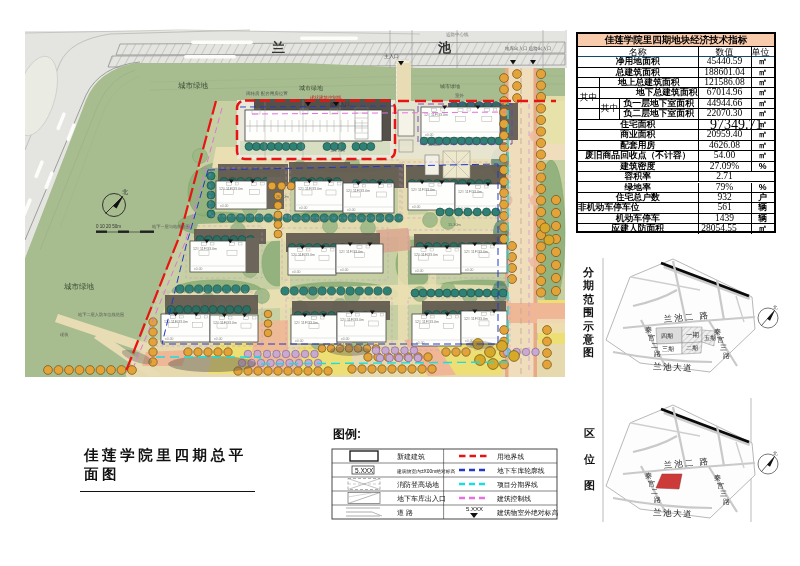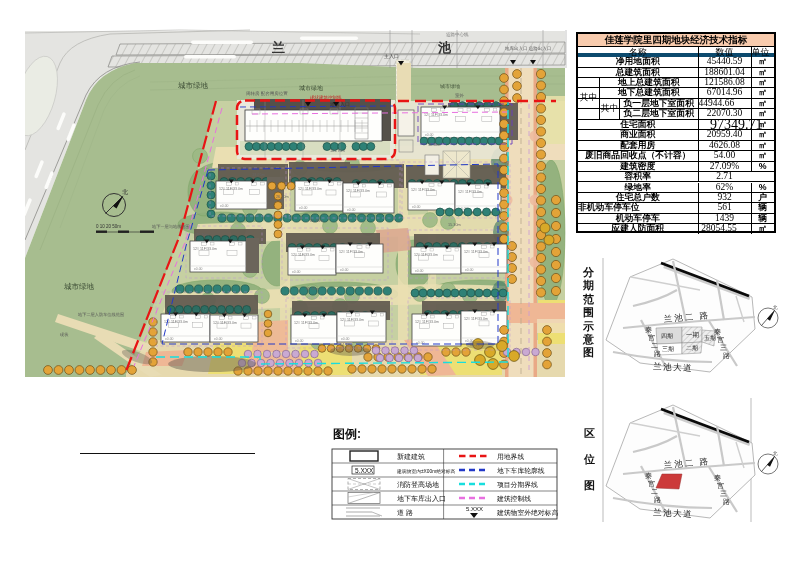--- a/index.html
+++ b/index.html
@@ -1133,48 +1133,48 @@
       <g>
         <circle cx="768" cy="318" r="10" fill="none" stroke="#555" stroke-width="0.8"></circle>
         <line x1="761.5" y1="325.5" x2="774.5" y2="310.5" stroke="#333" stroke-width="0.8"></line>
         <polygon points="775,310 767,318.8 770,320.8" fill="#111"></polygon>
         <text x="773" y="309" font-size="4.5" fill="#333">北</text>
       </g>
     </g>
 </svg>
 <div style="position:absolute;left:576.0px;top:32.0px;width:200.0px;height:200.7px;border:2px solid #000;box-sizing:border-box;background:#fff;font-family:'Liberation Sans',sans-serif;">
     <div style="position:absolute;left:0;top:0;width:100%;height:12.5px;background:#F8CBAD;border-bottom:1px solid #000;box-sizing:border-box;text-align:center;font-size:9.5px;font-weight:bold;line-height:11.5px;">佳莲学院里四期地块经济技术指标</div>
-    <div style="position:absolute;left:0;top:12.5px;width:100%;height:10.6px;border-bottom:4px solid #0c4a6e;box-sizing:border-box;font-size:9px;padding-left:27px;">
+    <div style="position:absolute;left:0;top:12.5px;width:100%;height:10.6px;border-bottom:1px solid #0c4a6e;box-sizing:border-box;font-size:9px;padding-left:27px;">
       <span style="position:absolute;left:0;width:119.5px;text-align:center;line-height:10.6px;">名称</span>
       <span style="position:absolute;left:119.5px;width:53.0px;text-align:center;line-height:10.6px;border-left:1px solid #000;box-sizing:border-box;">数值</span>
       <span style="position:absolute;left:172.5px;right:0;text-align:left;line-height:10.6px;border-left:1px solid #000;box-sizing:border-box;">单位</span>
     </div>
     <div style="position:absolute;left:0;top:23.10px;width:100%;height:10.45px;border-bottom:1px solid #000;box-sizing:border-box;font-size:8.8px;">
       <span style="position:absolute;left:0px;width:119.5px;text-align:center;line-height:9.45px;white-space:nowrap;overflow:hidden;font-weight:bold;">净用地面积</span>
       <span style="position:absolute;left:119.5px;width:53.0px;text-align:center;line-height:9.45px;border-left:1px solid #000;box-sizing:border-box;font-family:'Liberation Serif',serif;font-size:9.5px;">45440.59</span>
       <span style="position:absolute;left:172.5px;right:0;text-align:center;line-height:9.45px;border-left:1px solid #000;box-sizing:border-box;font-weight:bold;">㎡</span>
     </div>
     <div style="position:absolute;left:0;top:33.55px;width:100%;height:10.45px;border-bottom:1px solid #000;box-sizing:border-box;font-size:8.8px;">
       <span style="position:absolute;left:0px;width:119.5px;text-align:center;line-height:9.45px;white-space:nowrap;overflow:hidden;font-weight:bold;">总建筑面积</span>
       <span style="position:absolute;left:119.5px;width:53.0px;text-align:center;line-height:9.45px;border-left:1px solid #000;box-sizing:border-box;font-family:'Liberation Serif',serif;font-size:9.5px;">188601.04</span>
       <span style="position:absolute;left:172.5px;right:0;text-align:center;line-height:9.45px;border-left:1px solid #000;box-sizing:border-box;font-weight:bold;">㎡</span>
     </div>
     <div style="position:absolute;left:0;top:44.00px;width:100%;height:10.45px;border-bottom:1px solid #000;box-sizing:border-box;font-size:8.8px;">
       <span style="position:absolute;left:21.0px;width:98.5px;text-align:center;line-height:9.45px;border-left:1px solid #000;box-sizing:border-box;white-space:nowrap;overflow:hidden;font-weight:bold;">地上总建筑面积</span>
       <span style="position:absolute;left:119.5px;width:53.0px;text-align:center;line-height:9.45px;border-left:1px solid #000;box-sizing:border-box;font-family:'Liberation Serif',serif;font-size:9.5px;">121586.08</span>
       <span style="position:absolute;left:172.5px;right:0;text-align:center;line-height:9.45px;border-left:1px solid #000;box-sizing:border-box;font-weight:bold;">㎡</span>
     </div>
     <div style="position:absolute;left:0;top:54.45px;width:100%;height:10.45px;border-bottom:1px solid #000;box-sizing:border-box;font-size:8.8px;">
-      <span style="position:absolute;left:21.0px;width:98.5px;text-align:center;line-height:9.45px;border-left:1px solid #000;box-sizing:border-box;white-space:nowrap;overflow:hidden;font-weight:bold;">地下总建筑面积</span>
+      <span style="position:absolute;left:21.0px;width:98.5px;text-align:right;line-height:9.45px;border-left:1px solid #000;box-sizing:border-box;white-space:nowrap;overflow:hidden;font-weight:bold;">地下总建筑面积</span>
       <span style="position:absolute;left:119.5px;width:53.0px;text-align:center;line-height:9.45px;border-left:1px solid #000;box-sizing:border-box;font-family:'Liberation Serif',serif;font-size:9.5px;">67014.96</span>
       <span style="position:absolute;left:172.5px;right:0;text-align:center;line-height:9.45px;border-left:1px solid #000;box-sizing:border-box;font-weight:bold;">㎡</span>
     </div>
     <div style="position:absolute;left:0;top:64.90px;width:100%;height:10.45px;border-bottom:1px solid #000;box-sizing:border-box;font-size:8.8px;">
       <span style="position:absolute;left:41.0px;width:78.5px;text-align:center;line-height:9.45px;border-left:1px solid #000;box-sizing:border-box;white-space:nowrap;overflow:hidden;font-weight:bold;">负一层地下室面积</span>
-      <span style="position:absolute;left:119.5px;width:31px;text-align:center;line-height:9.45px;border-left:1px solid #000;box-sizing:border-box;font-family:'Liberation Serif',serif;font-size:9.5px;">44944.66</span>
+      <span style="position:absolute;left:119.5px;width:53.0px;text-align:center;line-height:9.45px;border-left:1px solid #000;box-sizing:border-box;font-family:'Liberation Serif',serif;font-size:9.5px;">44944.66</span>
       <span style="position:absolute;left:172.5px;right:0;text-align:center;line-height:9.45px;border-left:1px solid #000;box-sizing:border-box;font-weight:bold;">㎡</span>
     </div>
     <div style="position:absolute;left:0;top:75.35px;width:100%;height:10.45px;border-bottom:1px solid #000;box-sizing:border-box;font-size:8.8px;">
       <span style="position:absolute;left:41.0px;width:78.5px;text-align:center;line-height:9.45px;border-left:1px solid #000;box-sizing:border-box;white-space:nowrap;overflow:hidden;font-weight:bold;">负二层地下室面积</span>
       <span style="position:absolute;left:119.5px;width:53.0px;text-align:center;line-height:9.45px;border-left:1px solid #000;box-sizing:border-box;font-family:'Liberation Serif',serif;font-size:9.5px;">22070.30</span>
       <span style="position:absolute;left:172.5px;right:0;text-align:center;line-height:9.45px;border-left:1px solid #000;box-sizing:border-box;font-weight:bold;">㎡</span>
     </div>
     <div style="position:absolute;left:0;top:85.80px;width:100%;height:10.45px;border-bottom:1px solid #000;box-sizing:border-box;font-size:8.8px;">
       <span style="position:absolute;left:0px;width:119.5px;text-align:center;line-height:9.45px;white-space:nowrap;overflow:hidden;font-weight:bold;">住宅面积</span>
       <span style="position:absolute;left:119.5px;width:65px;text-align:right;line-height:9.45px;border-left:1px solid #000;box-sizing:border-box;font-family:'Liberation Serif',serif;font-size:14px;">97349.71</span>
@@ -1200,21 +1200,21 @@
       <span style="position:absolute;left:119.5px;width:53.0px;text-align:center;line-height:9.45px;border-left:1px solid #000;box-sizing:border-box;font-family:'Liberation Serif',serif;font-size:9.5px;">27.09%</span>
       <span style="position:absolute;left:172.5px;right:0;text-align:center;line-height:9.45px;border-left:1px solid #000;box-sizing:border-box;font-weight:bold;">%</span>
     </div>
     <div style="position:absolute;left:0;top:138.05px;width:100%;height:10.45px;border-bottom:1px solid #000;box-sizing:border-box;font-size:8.8px;">
       <span style="position:absolute;left:0px;width:119.5px;text-align:center;line-height:9.45px;white-space:nowrap;overflow:hidden;font-weight:bold;">容积率</span>
       <span style="position:absolute;left:119.5px;width:53.0px;text-align:center;line-height:9.45px;border-left:1px solid #000;box-sizing:border-box;font-family:'Liberation Serif',serif;font-size:9.5px;">2.71</span>
       <span style="position:absolute;left:172.5px;right:0;text-align:center;line-height:9.45px;border-left:1px solid #000;box-sizing:border-box;font-weight:bold;"></span>
     </div>
     <div style="position:absolute;left:0;top:148.50px;width:100%;height:10.45px;border-bottom:1px solid #000;box-sizing:border-box;font-size:8.8px;">
       <span style="position:absolute;left:0px;width:119.5px;text-align:center;line-height:9.45px;white-space:nowrap;overflow:hidden;font-weight:bold;">绿地率</span>
-      <span style="position:absolute;left:119.5px;width:53.0px;text-align:center;line-height:9.45px;border-left:1px solid #000;box-sizing:border-box;font-family:'Liberation Serif',serif;font-size:9.5px;">62%</span>
+      <span style="position:absolute;left:119.5px;width:53.0px;text-align:center;line-height:9.45px;border-left:1px solid #000;box-sizing:border-box;font-family:'Liberation Serif',serif;font-size:9.5px;">79%</span>
       <span style="position:absolute;left:172.5px;right:0;text-align:center;line-height:9.45px;border-left:1px solid #000;box-sizing:border-box;font-weight:bold;">%</span>
     </div>
     <div style="position:absolute;left:0;top:158.95px;width:100%;height:10.45px;border-bottom:1px solid #000;box-sizing:border-box;font-size:8.8px;">
       <span style="position:absolute;left:0px;width:119.5px;text-align:center;line-height:9.45px;white-space:nowrap;overflow:hidden;font-weight:bold;">住宅总户数</span>
       <span style="position:absolute;left:119.5px;width:53.0px;text-align:center;line-height:9.45px;border-left:1px solid #000;box-sizing:border-box;font-family:'Liberation Serif',serif;font-size:9.5px;">932</span>
       <span style="position:absolute;left:172.5px;right:0;text-align:center;line-height:9.45px;border-left:1px solid #000;box-sizing:border-box;font-weight:bold;">户</span>
     </div>
     <div style="position:absolute;left:0;top:169.40px;width:100%;height:10.45px;border-bottom:1px solid #000;box-sizing:border-box;font-size:8.8px;">
       <span style="position:absolute;left:0px;width:119.5px;text-align:left;line-height:9.45px;white-space:nowrap;overflow:hidden;font-weight:bold;">非机动车停车位</span>
       <span style="position:absolute;left:119.5px;width:53.0px;text-align:center;line-height:9.45px;border-left:1px solid #000;box-sizing:border-box;font-family:'Liberation Serif',serif;font-size:9.5px;">561</span>
@@ -1227,13 +1227,14 @@
     </div>
     <div style="position:absolute;left:0;top:190.30px;width:100%;height:10.45px;box-sizing:border-box;font-size:8.8px;">
       <span style="position:absolute;left:0px;width:119.5px;text-align:center;line-height:9.45px;white-space:nowrap;overflow:hidden;font-weight:bold;">应建人防面积</span>
       <span style="position:absolute;left:119.5px;width:42px;text-align:center;line-height:9.45px;border-left:1px solid #000;box-sizing:border-box;font-family:'Liberation Serif',serif;font-size:9.5px;">28054.55</span>
       <span style="position:absolute;left:172.5px;right:0;text-align:center;line-height:9.45px;border-left:1px solid #000;box-sizing:border-box;font-weight:bold;">㎡</span>
     </div>
     <div style="position:absolute;left:0;top:44.00px;width:21.0px;height:41.80px;border-bottom:1px solid #000;box-sizing:border-box;font-size:8.8px;display:flex;align-items:center;justify-content:center;">其中</div>
     <div style="position:absolute;left:21.0px;top:64.90px;width:20.0px;height:20.90px;border-bottom:1px solid #000;border-left:1px solid #000;box-sizing:border-box;font-size:8.8px;display:flex;align-items:center;justify-content:center;">其中</div>
   </div>
 <div style="position:absolute;left:84px;top:446px;width:176px;font-family:'Liberation Sans',sans-serif;">
+    <div style="font-size:14.5px;font-weight:bold;letter-spacing:3.6px;color:#111;">佳莲学院里四期总平面图</div>
     <div style="margin-top:7px;margin-left:-4px;width:175px;border-top:1.6px solid #111;"></div>
   </div>
 </body></html>

